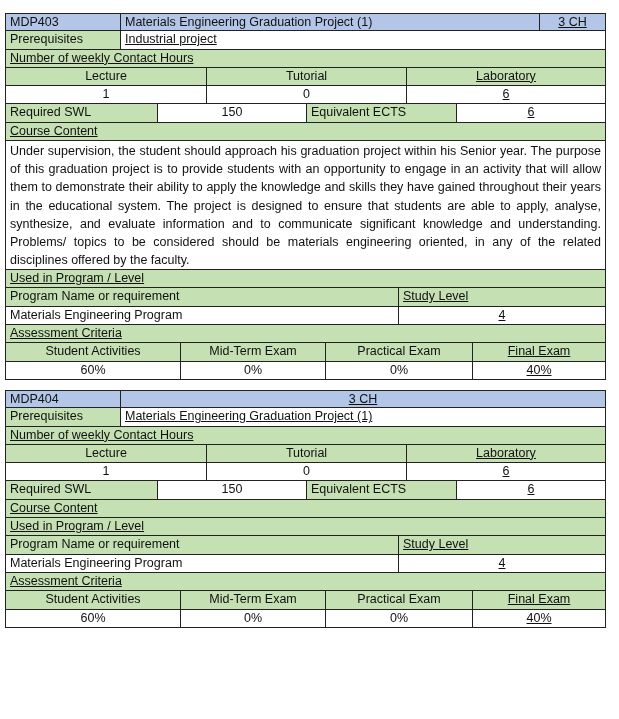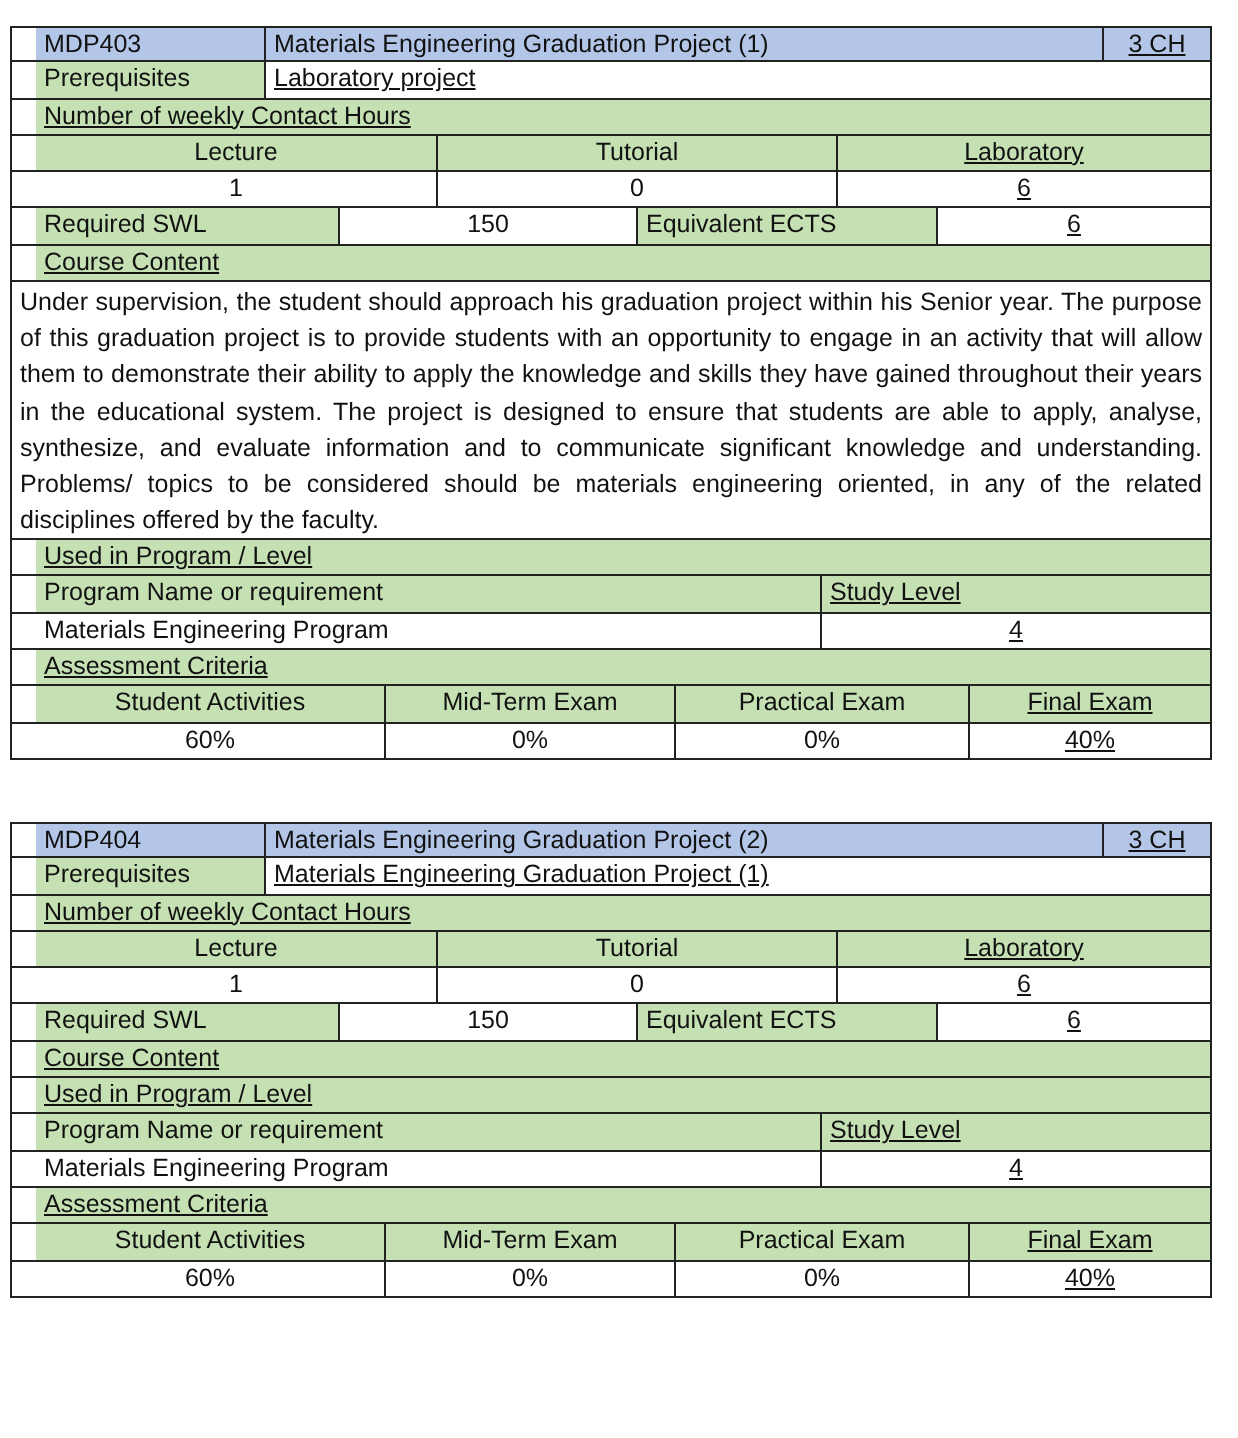--- a/index.html
+++ b/index.html
@@ -1,39 +1,39 @@
 <!DOCTYPE html>
 <html><head>
 <meta charset="utf-8">
 <style>
   html, body { margin:0; padding:0; background:#ffffff; }
   body { width:619px; height:719px; position:relative; font-family:"Liberation Sans", sans-serif; font-size:12.5px; color:#111; }
   .course { position:absolute; left:5px; width:601px; }
-  .row { display:flex; border-left:1px solid #222; border-right:1px solid #222; border-bottom:1px solid #222; box-sizing:border-box; height:18.3px;padding-left:12px; }
+  .row { display:flex; border-left:1px solid #222; border-right:1px solid #222; border-bottom:1px solid #222; box-sizing:border-box; height:18.3px; }
   .row.first { border-top:1px solid #222; }
   .cell { box-sizing:border-box; padding:0 4px; line-height:17px; white-space:nowrap; overflow:hidden; border-right:1px solid #222; }
   .cell:last-child { border-right:none;text-decoration:underline; }
   .blue { background:#b4c6e7; }
   .green { background:#c5e0b3; }
   .white { background:#ffffff; }
   .c { text-align:center; }
   .para { border-left:1px solid #222; border-right:1px solid #222; border-bottom:1px solid #222; padding:1px 4px 1px 4px; line-height:18.2px; text-align:justify; background:#fff; font-size:12.5px; }
 </style>
 </head>
 <body>
 
 <div class="course" style="top:13px;">
   <div class="row first">
     <div class="cell blue" style="width:115px">MDP403</div>
     <div class="cell blue" style="width:419px">Materials Engineering Graduation Project (1)</div>
     <div class="cell blue c" style="flex:1">3 CH</div>
   </div>
   <div class="row">
     <div class="cell green" style="width:115px">Prerequisites</div>
-    <div class="cell white" style="flex:1">Laboratory project</div>
+    <div class="cell white" style="flex:1">Industrial project</div>
   </div>
   <div class="row">
     <div class="cell green" style="flex:1">Number of weekly Contact Hours</div>
   </div>
   <div class="row">
     <div class="cell green c" style="width:201px">Lecture</div>
     <div class="cell green c" style="width:200px">Tutorial</div>
     <div class="cell green c" style="flex:1">Laboratory</div>
   </div>
   <div class="row">
@@ -72,24 +72,23 @@
     <div class="cell green c" style="flex:1">Final Exam</div>
   </div>
   <div class="row">
     <div class="cell white c" style="width:175px">60%</div>
     <div class="cell white c" style="width:145px">0%</div>
     <div class="cell white c" style="width:147px">0%</div>
     <div class="cell white c" style="flex:1">40%</div>
   </div>
 </div>
 
-<div class="course" style="top:411px;">
+<div class="course" style="top:390px;">
   <div class="row first">
     <div class="cell blue" style="width:115px">MDP404</div>
-    <div class="cell blue" style="width:419px">Materials Engineering Graduation Project (2)</div>
     <div class="cell blue c" style="flex:1">3 CH</div>
   </div>
   <div class="row">
     <div class="cell green" style="width:115px">Prerequisites</div>
     <div class="cell white" style="flex:1">Materials Engineering Graduation Project (1)</div>
   </div>
   <div class="row">
     <div class="cell green" style="flex:1">Number of weekly Contact Hours</div>
   </div>
   <div class="row">

